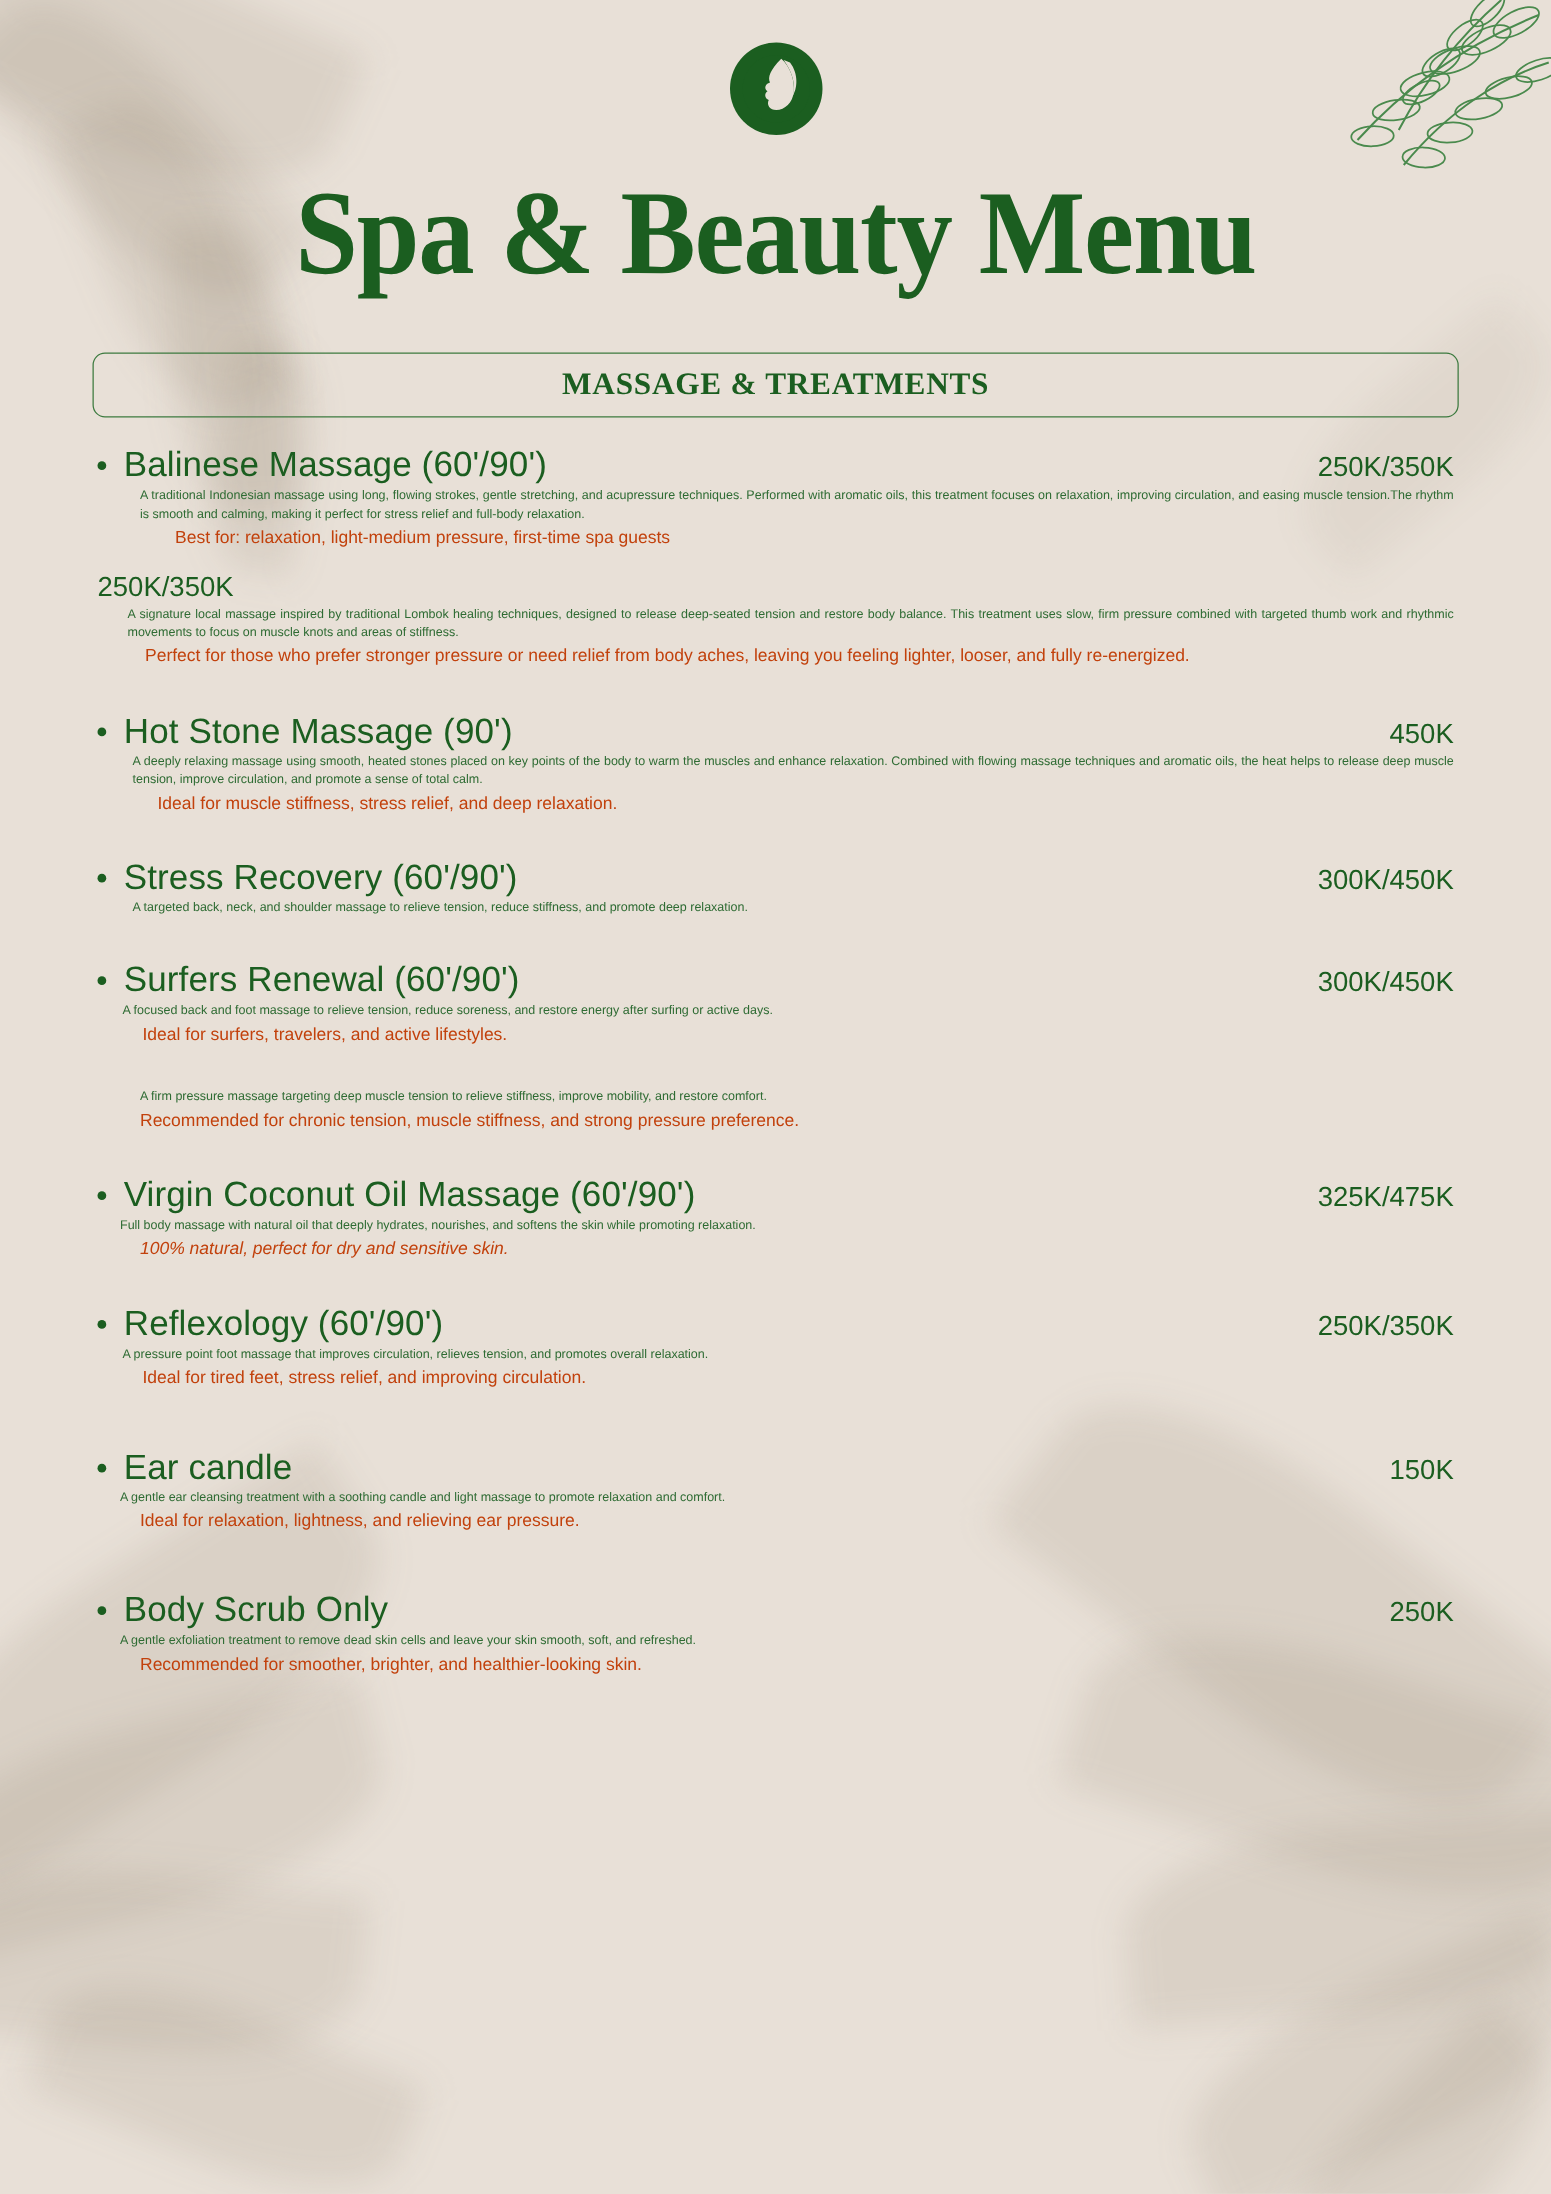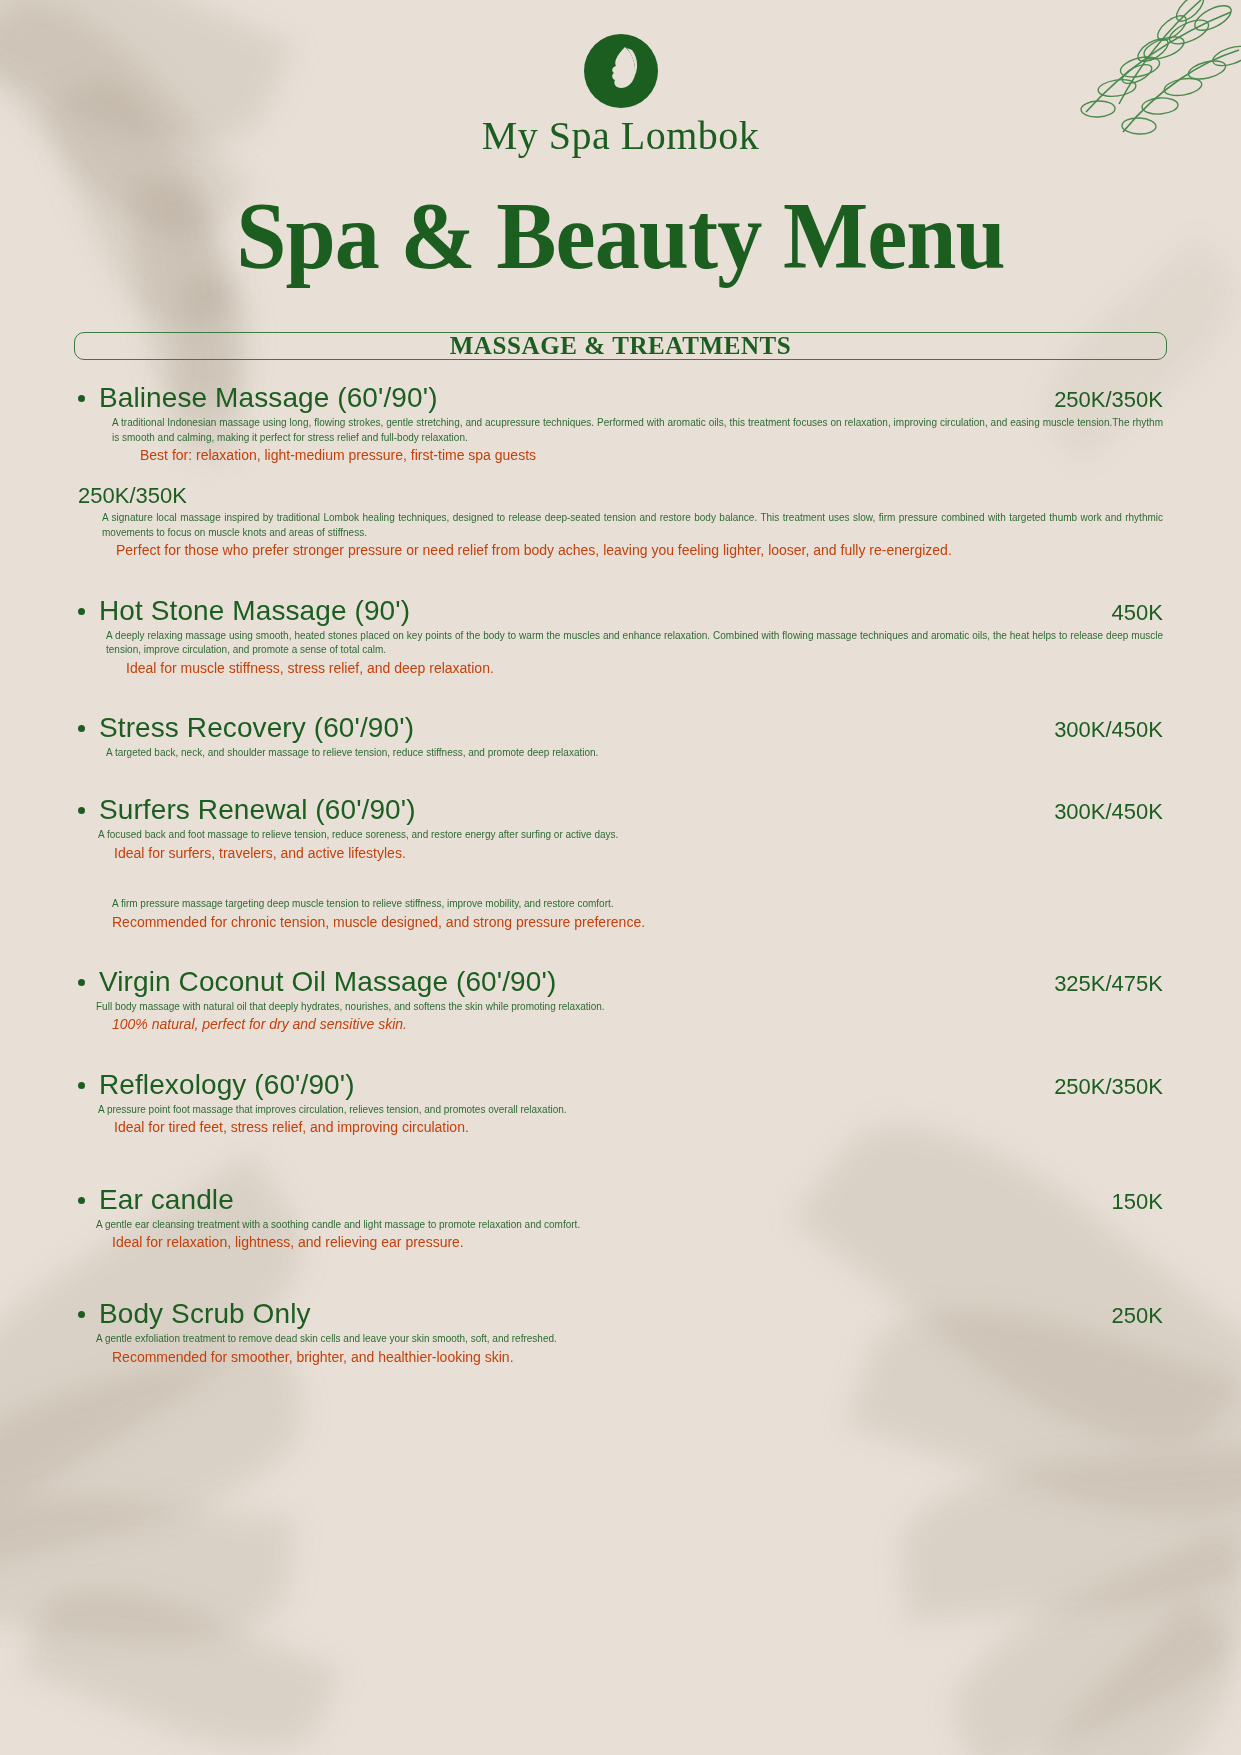--- a/index.html
+++ b/index.html
@@ -74,21 +74,21 @@
     margin-top: 30px;
     letter-spacing: -1px;
     transform: scaleX(.94);
   }
 
   
   .section-box {
     margin: 48px 74px 0 74px;
     border: 1.6px solid #3c7a3f;
     border-radius: 10px;
-    height: 28px;
+    height: 52px;
     display: flex; align-items: center; justify-content: center;
   }
   .section-box-label {
     font-family: "Liberation Serif", serif;
     font-size: 25px;
     font-weight: 700;
     letter-spacing: .6px;
     color: #1b5e20;
   }
 
@@ -225,21 +225,20 @@
 
   <div class="brand">
     <div class="logo-badge">
       <svg width="54" height="54" viewBox="0 0 54 54">
         <circle cx="27" cy="27" r="27" fill="#1b5e20"></circle>
         <path d="M31 3 C 22 12, 20 18, 22 22 C 18 23, 17 27, 20 29 C 17 31, 18 35, 21 36
                  C 19 40, 22 44, 27 44 C 34 44, 40 38, 41 30 C 42 20, 38 9, 31 3 Z" fill="#e8e0d7"></path>
         <path d="M33 4 C 40 14, 43 24, 40 33 C 44 27, 45 15, 38 6 Z" fill="#e8e0d7"></path>
       </svg>
     </div>
-    <div class="brand-name">My Spa Lombok</div>
   </div>
 
   <h1 class="menu-title">Spa &amp; Beauty Menu</h1>
 
   <div class="section-box">
     <span class="section-box-label">MASSAGE &amp; TREATMENTS</span>
   </div>
 
   <div class="menu-list">
 
@@ -293,21 +292,21 @@
           <span class="item-name">Surfers Renewal (60'/90')</span>
         </div>
         <span class="item-price">300K/450K</span>
       </div>
       <div class="item-desc nojustify">A focused back and foot massage to relieve tension, reduce soreness, and restore energy after surfing or active days.</div>
       <div class="item-note">Ideal for surfers, travelers, and active lifestyles.</div>
     </div>
 
     <div class="menu-item pad-e gap-lg">
       <div class="item-desc nojustify">A firm pressure massage targeting deep muscle tension to relieve stiffness, improve mobility, and restore comfort.</div>
-      <div class="item-note">Recommended for chronic tension, muscle designed, and strong pressure preference.</div>
+      <div class="item-note">Recommended for chronic tension, muscle stiffness, and strong pressure preference.</div>
     </div>
 
     <div class="menu-item pad-f gap-lg">
       <div class="item-head">
         <div class="item-name-wrap">
           <span class="bullet"></span>
           <span class="item-name">Virgin Coconut Oil Massage (60'/90')</span>
         </div>
         <span class="item-price">325K/475K</span>
       </div>

